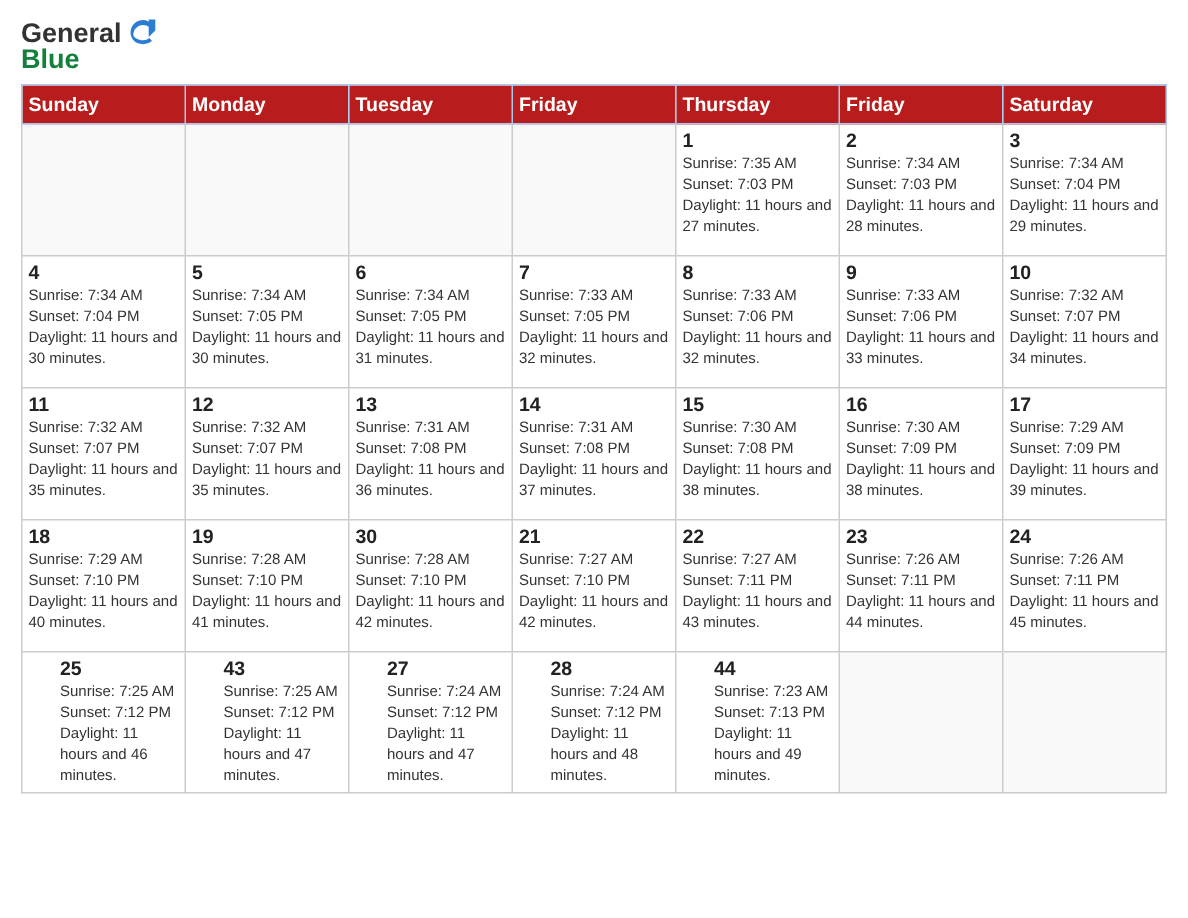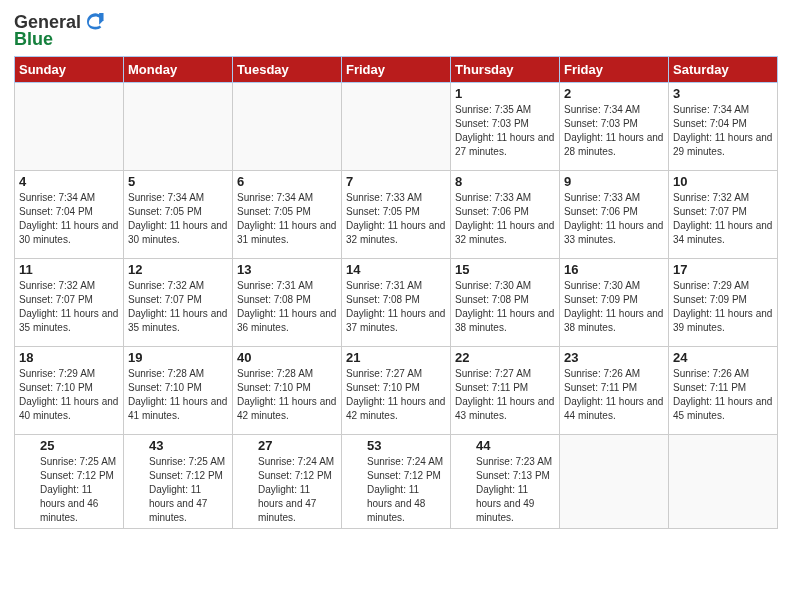--- a/index.html
+++ b/index.html
@@ -200,21 +200,21 @@
         <tr>
           <td>
             <span class="day-num">18</span>
             <div class="day-info">Sunrise: 7:29 AM<br>Sunset: 7:10 PM<br>Daylight: 11 hours and 40 minutes.</div>
           </td>
           <td>
             <span class="day-num">19</span>
             <div class="day-info">Sunrise: 7:28 AM<br>Sunset: 7:10 PM<br>Daylight: 11 hours and 41 minutes.</div>
           </td>
           <td>
-            <span class="day-num">40</span>
+            <span class="day-num">30</span>
             <div class="day-info">Sunrise: 7:28 AM<br>Sunset: 7:10 PM<br>Daylight: 11 hours and 42 minutes.</div>
           </td>
           <td>
             <span class="day-num">21</span>
             <div class="day-info">Sunrise: 7:27 AM<br>Sunset: 7:10 PM<br>Daylight: 11 hours and 42 minutes.</div>
           </td>
           <td>
             <span class="day-num">22</span>
             <div class="day-info">Sunrise: 7:27 AM<br>Sunset: 7:11 PM<br>Daylight: 11 hours and 43 minutes.</div>
           </td>
@@ -234,21 +234,21 @@
           </td>
           <td>
             <span class="day-num">43</span>
             <div class="day-info">Sunrise: 7:25 AM<br>Sunset: 7:12 PM<br>Daylight: 11 hours and 47 minutes.</div>
           </td>
           <td>
             <span class="day-num">27</span>
             <div class="day-info">Sunrise: 7:24 AM<br>Sunset: 7:12 PM<br>Daylight: 11 hours and 47 minutes.</div>
           </td>
           <td>
-            <span class="day-num">53</span>
+            <span class="day-num">28</span>
             <div class="day-info">Sunrise: 7:24 AM<br>Sunset: 7:12 PM<br>Daylight: 11 hours and 48 minutes.</div>
           </td>
           <td>
             <span class="day-num">44</span>
             <div class="day-info">Sunrise: 7:23 AM<br>Sunset: 7:13 PM<br>Daylight: 11 hours and 49 minutes.</div>
           </td>
           <td class="empty"></td>
           <td class="empty"></td>
         </tr>
       </tbody>

